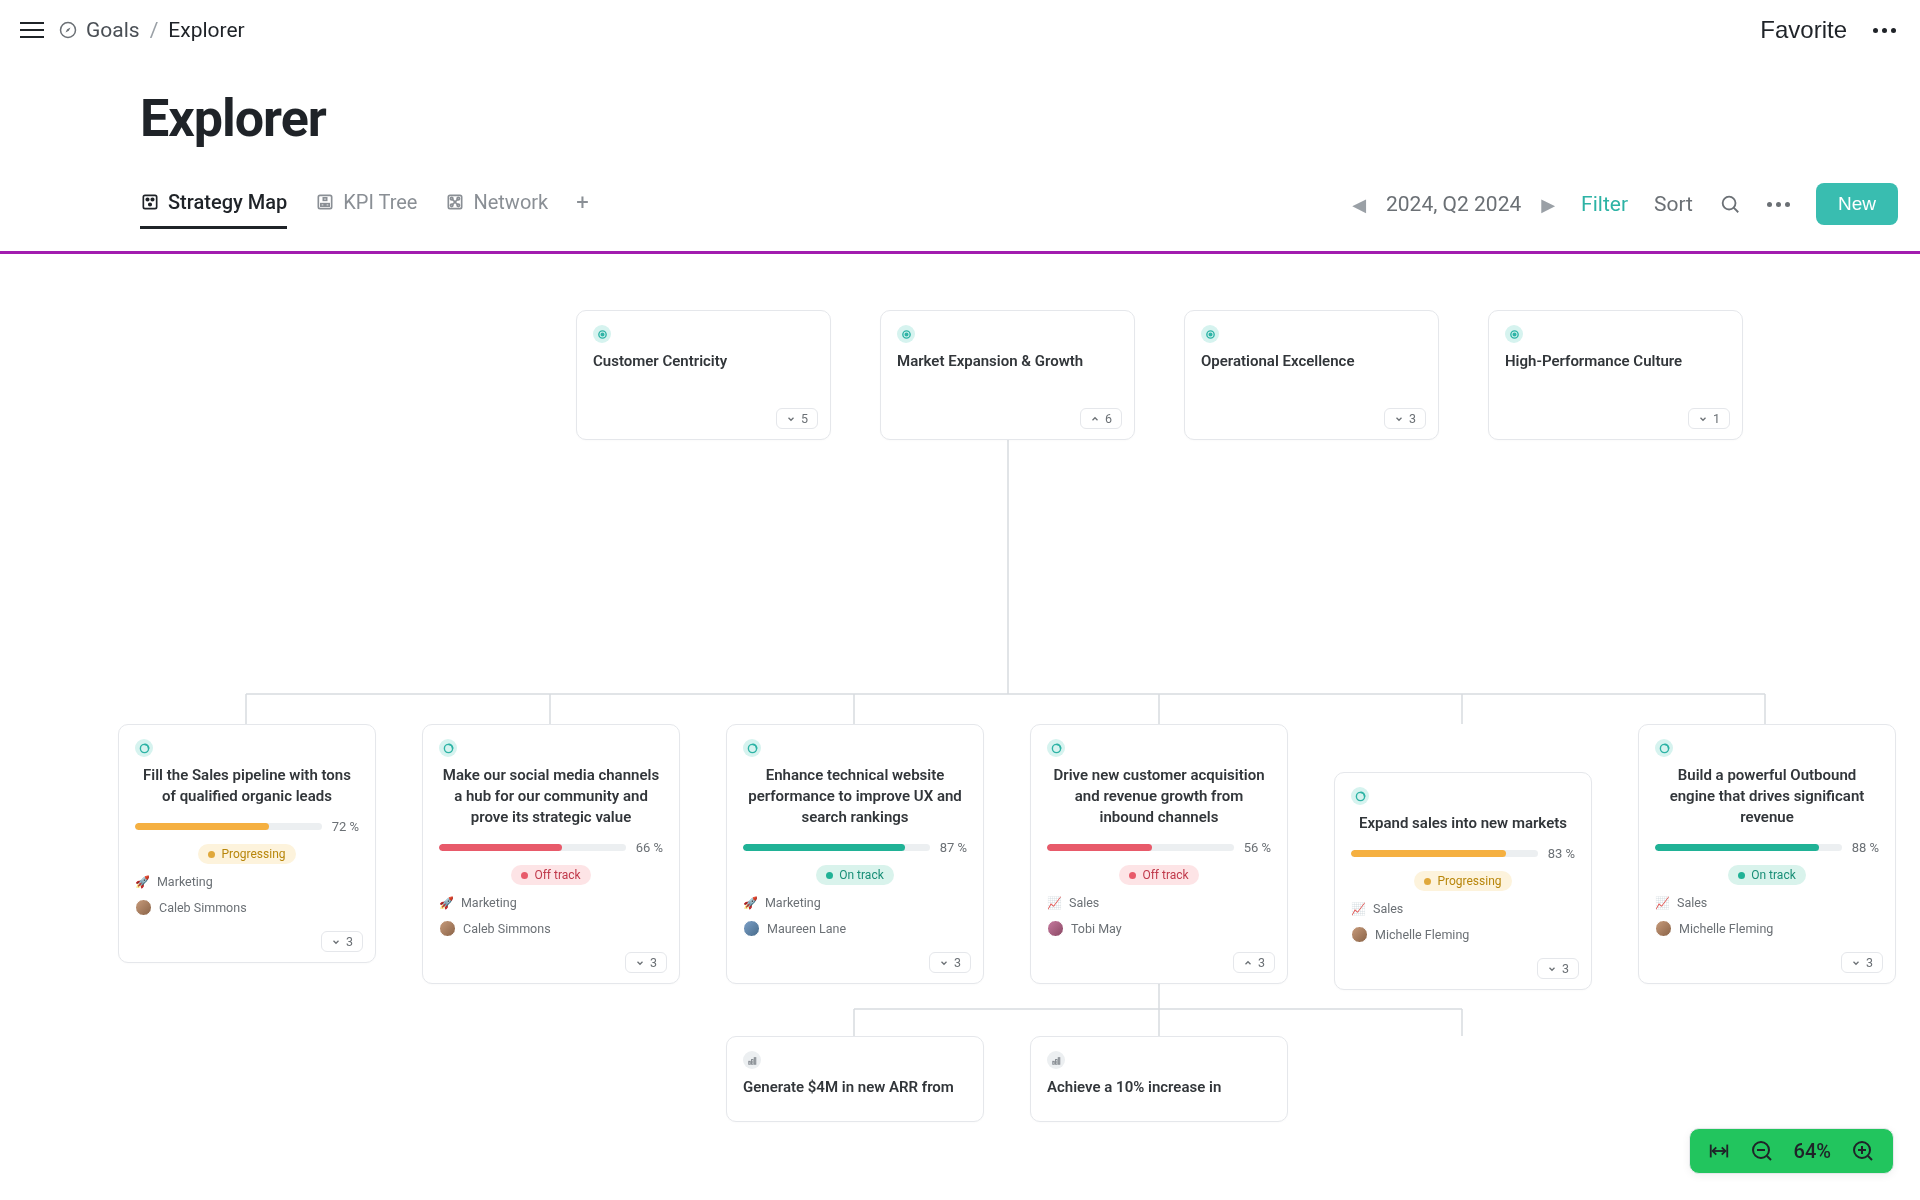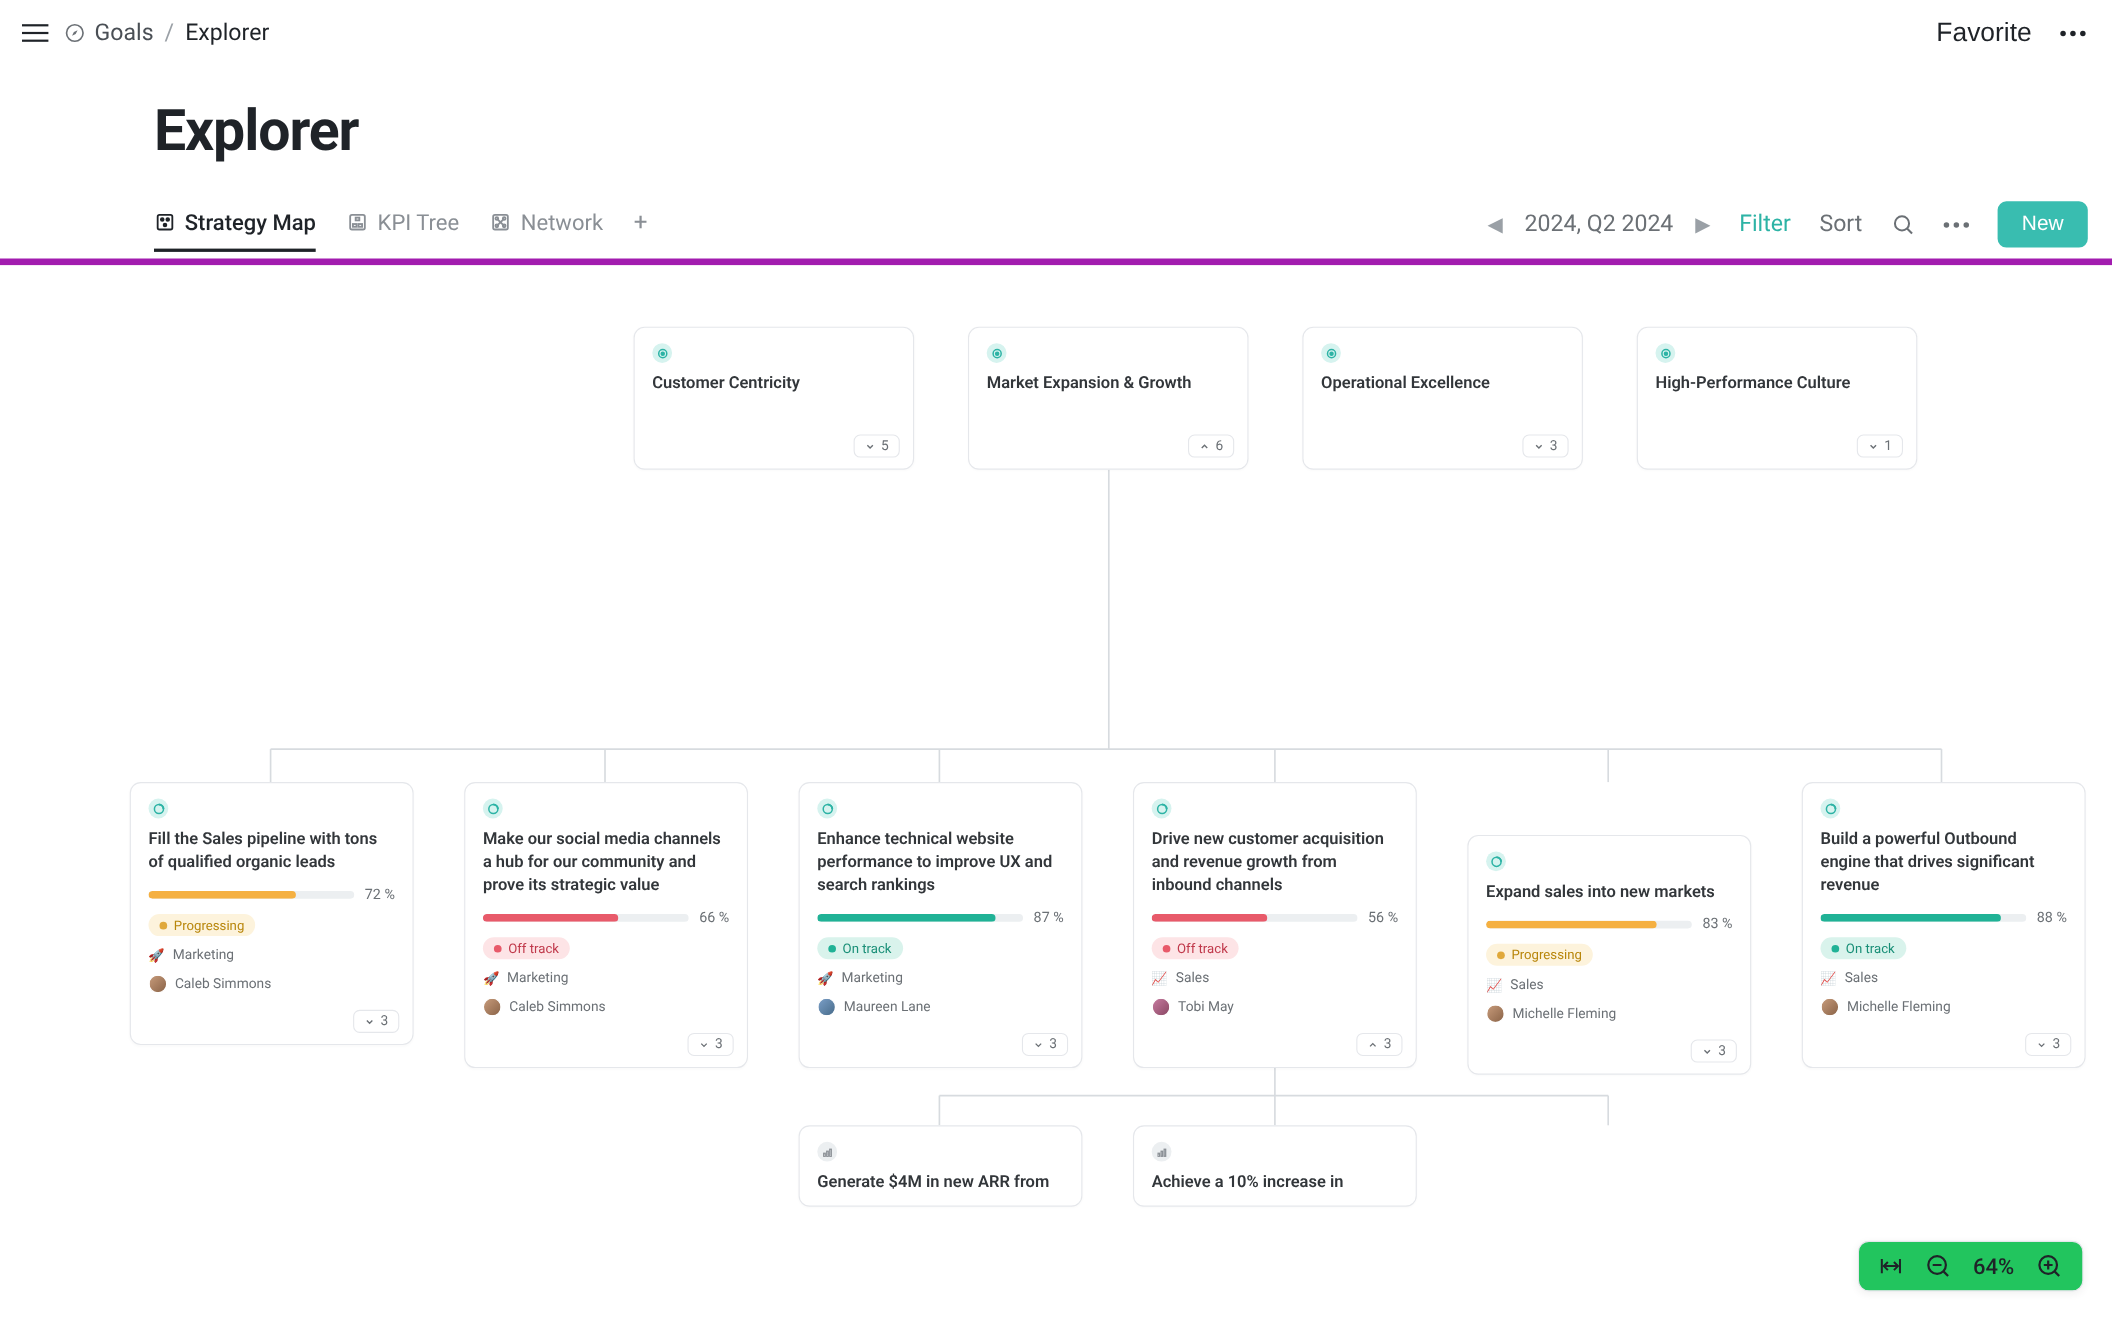--- a/index.html
+++ b/index.html
@@ -24,21 +24,21 @@
   .topbar-right { display:flex; align-items:center; gap:22px; }
   .favorite-btn { font-size:24px; color:#1f2328; background:none; border:none; cursor:pointer; }
   .more-icon { display:flex; gap:4px; cursor:pointer; padding:4px;}
   .more-icon span { width:5px; height:5px; background:#1f2328; border-radius:50%; }
   
   .page-title-wrap { padding: 28px 0 0 140px; }
   .page-title { font-size:52px; font-weight:700; letter-spacing:-1px; }
   
   .tabs-row {
     display:flex; align-items:center; justify-content:space-between;
-    padding: 34px 22px 0 140px; border-bottom:6px solid #a21caf;
+    padding: 34px 22px 16px 140px; border-bottom:3px solid #a21caf;
   }
   .tabs { display:flex; align-items:center; gap:28px; }
   .tab {
     display:flex; align-items:center; gap:8px; font-size:20px;
     color:#8a8f95; padding-bottom:14px; cursor:pointer; position:relative;
   }
   .tab.active { color:#1f2328; font-weight:500; }
   .tab.active::after {
     content:""; position:absolute; left:0; right:0; bottom:-1px;
     height:3px; background:#1f2328;
@@ -108,22 +108,22 @@
     position:absolute; right:12px; bottom:10px;
     display:flex; align-items:center; gap:5px;
     border:1px solid #e5e7eb; border-radius:6px;
     padding:2px 9px; font-size:12.5px; color:#6b7075;
     background:#fff; cursor:pointer;
   }
   .child-count svg { width:10px; height:10px; }
   .emoji { font-size:12px; }
 
   .pillar { width:255px; height:130px; }
-  .goal  { width:258px; }
-  .sub-goal { width:258px; height:74px; }
+  .goal  { width:258px;text-align:center; }
+  .sub-goal { width:258px; height:86px; }
   .sub-goal .type-icon { background:#eceff1; }
   .sub-goal .type-icon svg { color:#8a8f95; }
 
   
   .zoom-ctrl {
     position:fixed; right:26px; bottom:26px;
     display:flex; align-items:center; gap:20px;
     background:#22c55e; border:1px solid #e5e7eb; border-radius:10px;
     padding:10px 18px; box-shadow:0 2px 8px rgba(0,0,0,.06);
   }

